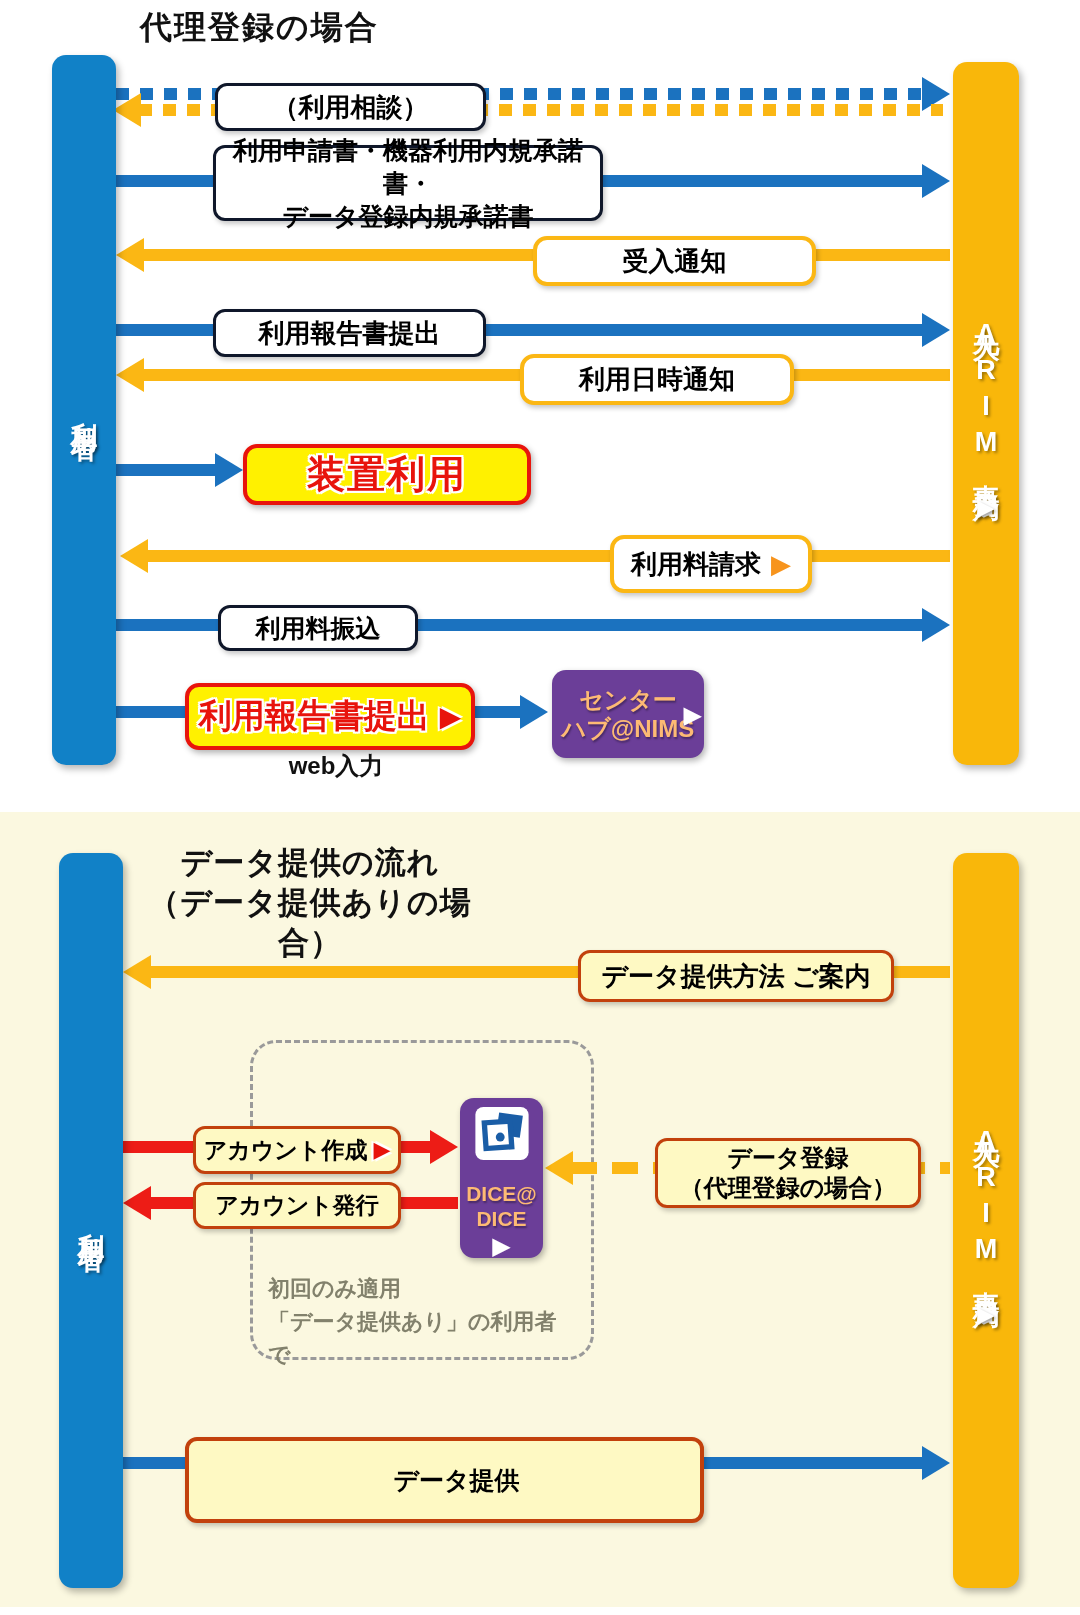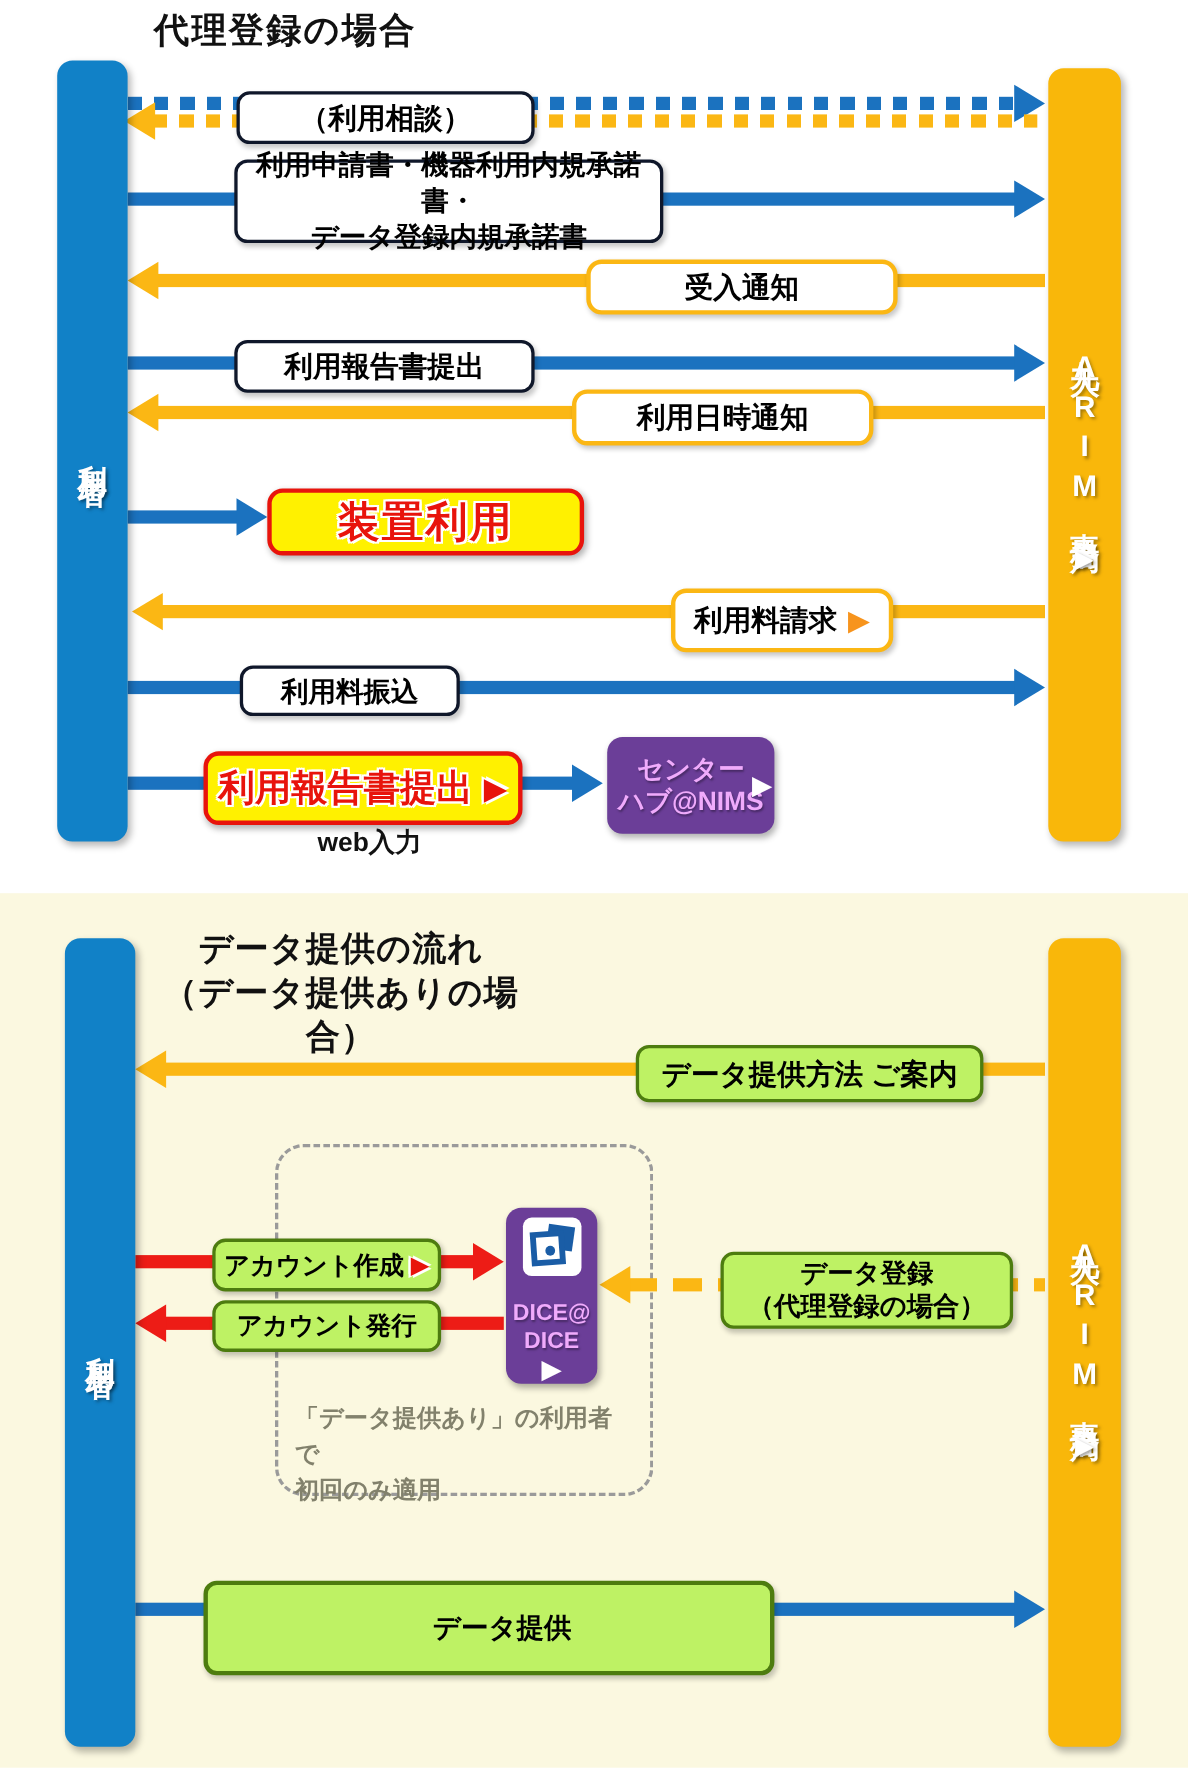--- a/index.html
+++ b/index.html
@@ -34,27 +34,27 @@
   .arr.dash .shaft{background:repeating-linear-gradient(90deg,currentColor 0 13px,transparent 13px 24px);}
   .arr.dashlong .shaft{background:repeating-linear-gradient(90deg,currentColor 0 26px,transparent 26px 41px);}
 
   
   .box{position:absolute;display:flex;align-items:center;justify-content:center;text-align:center;
        z-index:3;font-weight:700;color:#000;font-size:26px;}
   .box.col{flex-direction:column;}
   .box.navy{background:#fff;border:3px solid #0f172a;border-radius:12px;box-shadow:2px 3px 5px rgba(0,0,0,.22);}
   .box.yellowb{background:#fff;border:4px solid #FBB714;border-radius:14px;box-shadow:2px 3px 5px rgba(0,0,0,.22);}
   .box.redyellow{background:#FFF100;border:4px solid #E8140C;border-radius:14px;box-shadow:2px 3px 6px rgba(0,0,0,.3);}
-  .box.redpink{background:#bef264;border:3px solid #4d7c0f;border-radius:12px;box-shadow:2px 3px 5px rgba(0,0,0,.22);}
+  .box.redpink{background:#fef9c3;border:3px solid #c2410c;border-radius:12px;box-shadow:2px 3px 5px rgba(0,0,0,.22);}
   .box.purple{background:#6B3E98;border-radius:14px;box-shadow:2px 3px 6px rgba(0,0,0,.3);color:#fff;}
 
   .redtext{color:#E8140C;
     text-shadow:-2px -2px 0 #fff,2px -2px 0 #fff,-2px 2px 0 #fff,2px 2px 0 #fff,
                 -2px 0 0 #fff,2px 0 0 #fff,0 -2px 0 #fff,0 2px 0 #fff;}
-  .whitetext{color:#f0abfc;text-shadow:1px 2px 2px rgba(0,0,0,.35);}
+  .whitetext{color:#fdba74;text-shadow:1px 2px 2px rgba(0,0,0,.35);}
   .tri-orange{color:#F7941D;font-size:26px;margin-left:10px;}
   .tri-red{color:#E8140C;font-size:28px;margin-left:10px;
     text-shadow:-2px -2px 0 #fff,2px -2px 0 #fff,-2px 2px 0 #fff,2px 2px 0 #fff;}
   .tri-white{color:#fff;font-size:24px;}
 
   .dashedrect{position:absolute;border:3px dashed #9a9a9a;border-radius:26px;z-index:1;}
   .note{position:absolute;z-index:3;font-weight:700;font-size:22px;color:#82816C;line-height:33px;}
   .s2bg{position:absolute;left:0;top:812px;width:1080px;height:795px;background:#FBF8E0;z-index:0;}
   .webnote{position:absolute;z-index:3;font-weight:700;font-size:24px;color:#111;text-align:center;}
 
@@ -217,22 +217,22 @@
   <div class="arr l yellow dashlong" style="left:545px;top:1150px;width:405px;">
     <div class="shaft"></div>
       <div class="head"></div>
   </div>
   <div class="box redpink col" style="left:655px;top:1138px;width:260px;height:64px;font-size:24px;line-height:30px;">
     <span>データ登録</span>
     <span>（代理登録の場合）</span>
   </div>
 
   <div class="note" style="left:268px;top:1272px;width:310px;">
+    <div>初回のみ適用</div>
     <div>「データ提供あり」の利用者で</div>
-    <div>初回のみ適用</div>
   </div>
 
   <div class="arr r blue" style="left:123px;top:1445px;width:827px;">
     <div class="shaft"></div>
       <div class="head"></div>
   </div>
   <div class="box redpink col" style="left:185px;top:1437px;width:487px;height:78px;font-size:25px;line-height:34px;border-width:4px;padding-left:24px;">
     <span>データ提供</span>
   </div>
 

